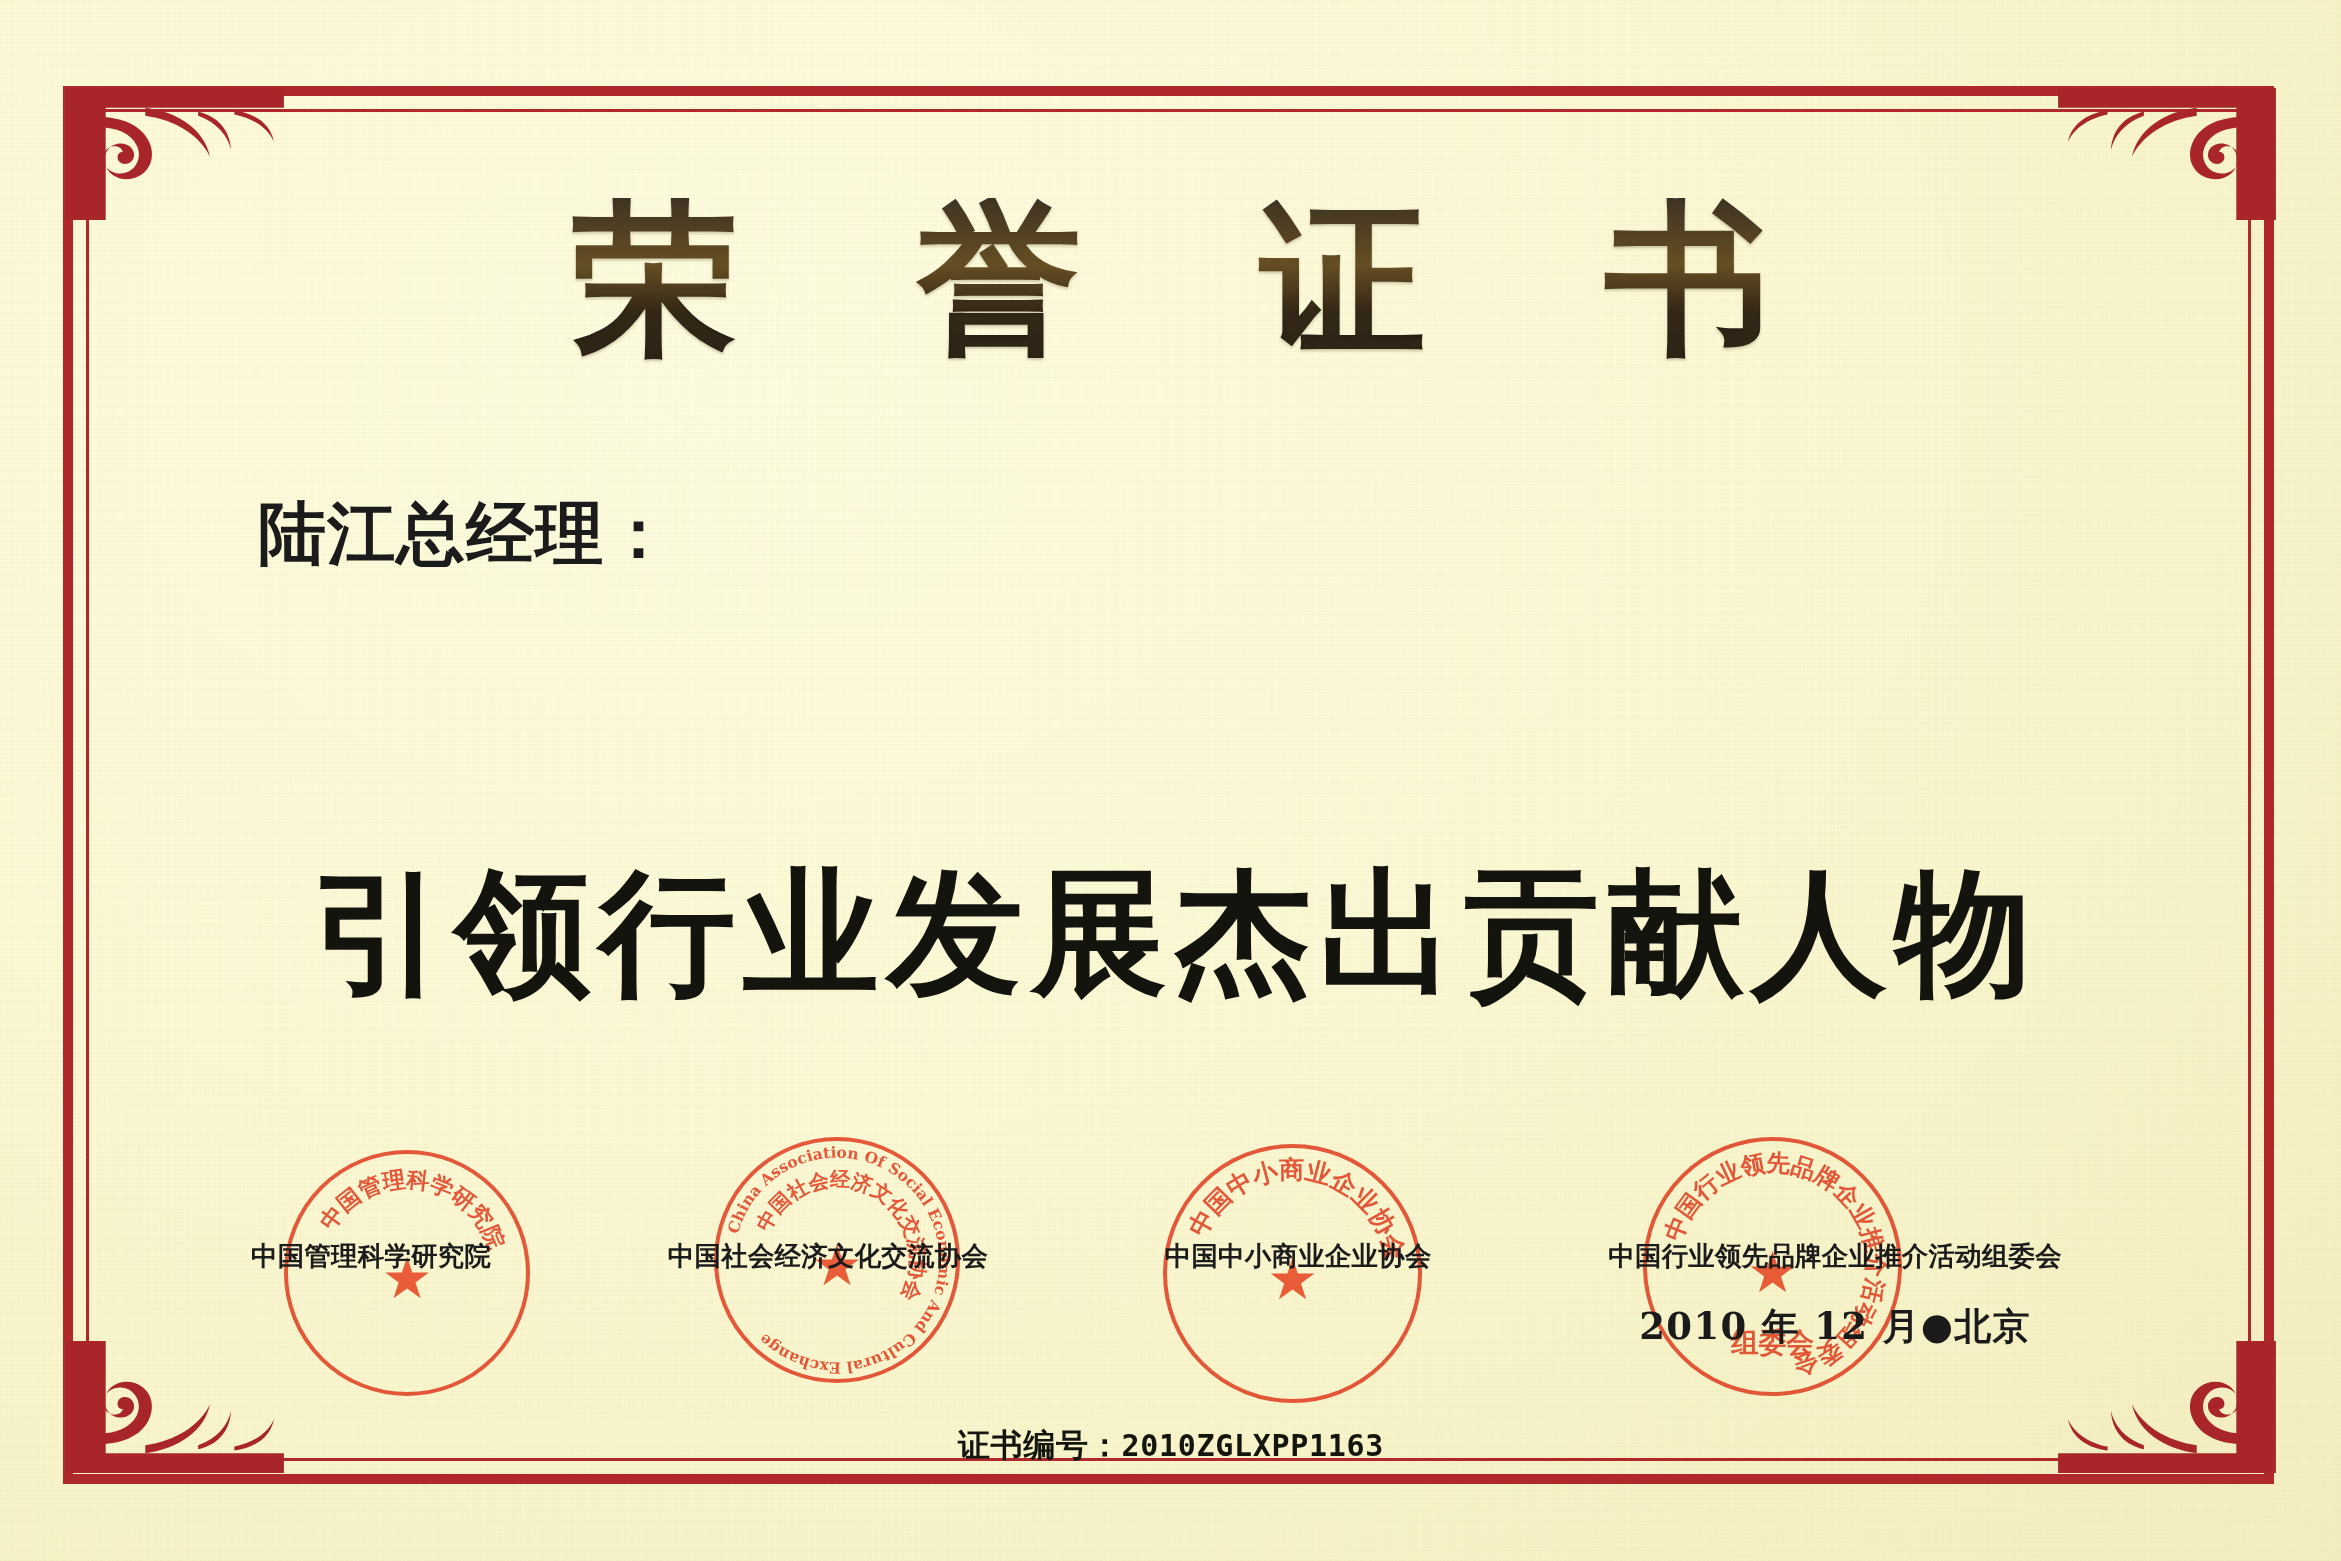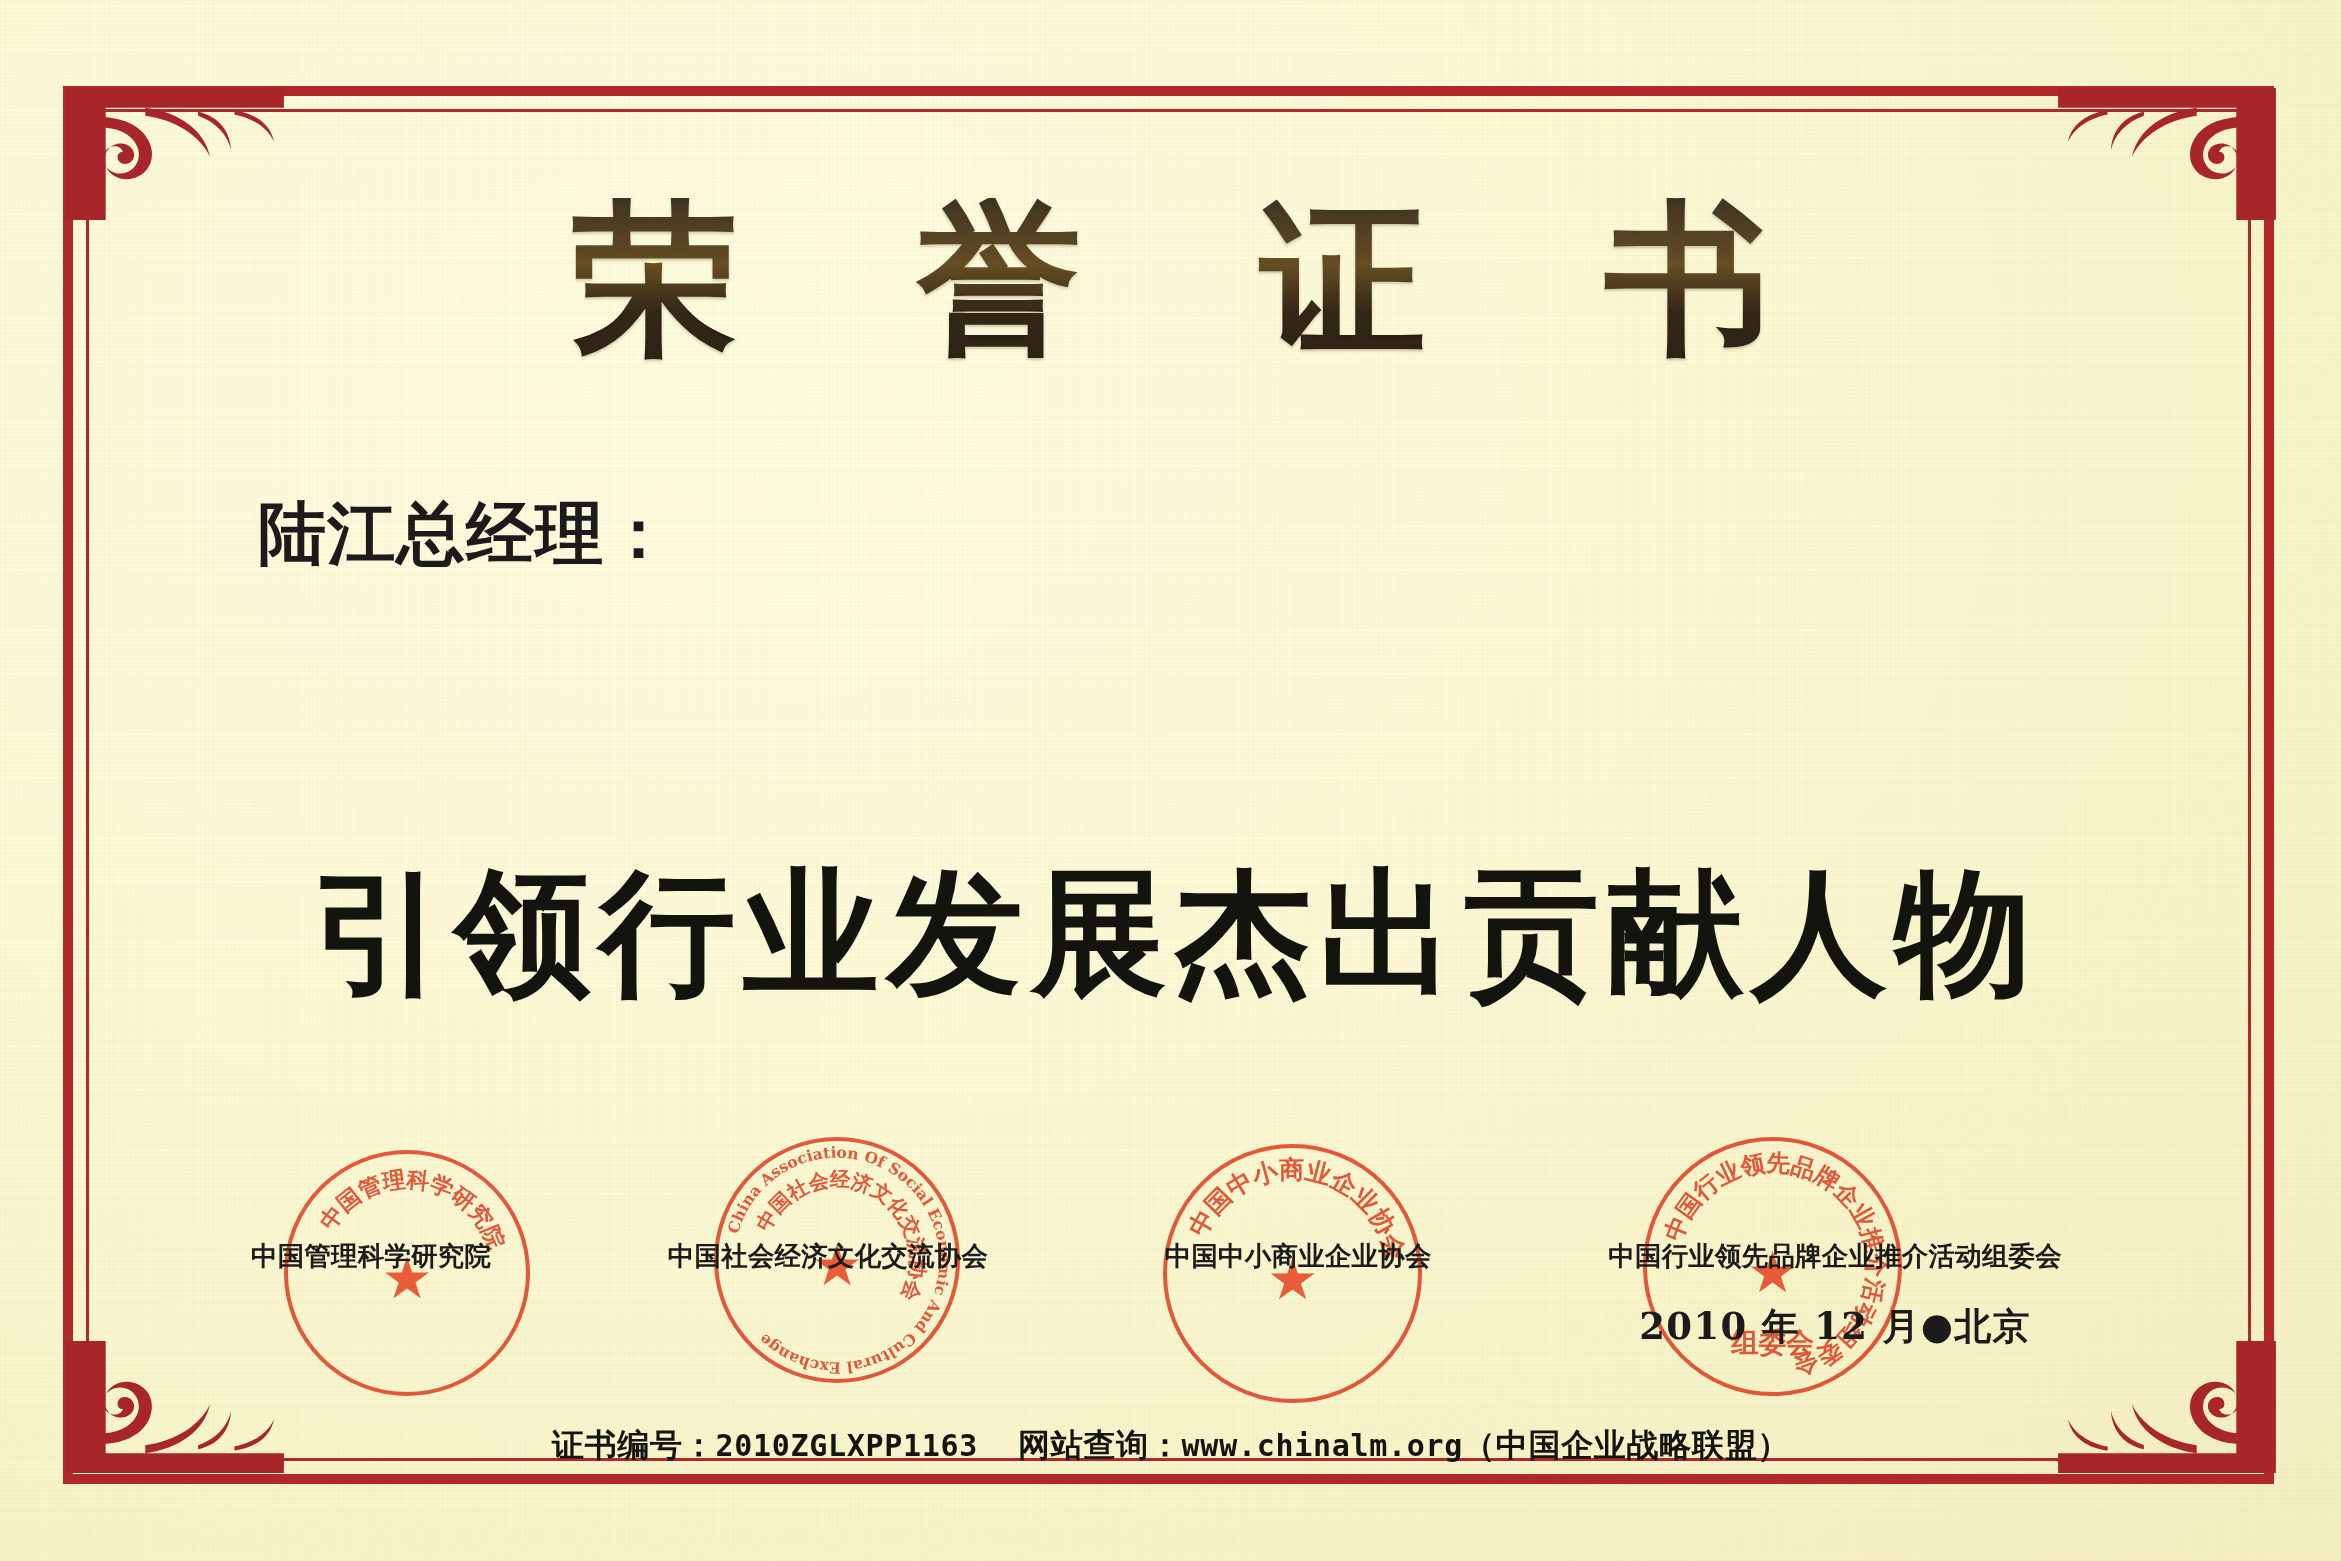--- a/index.html
+++ b/index.html
@@ -312,18 +312,15 @@
     <div class="org">
       <div>中国行业领先品牌企业推介活动组委会</div>
       <div class="org-date">2010 年 12 月●北京</div>
     </div>
   </div>
 
   <div class="footer">
     <div class="seg">
       <span>证书编号：</span><span class="mono">2010ZGLXPP1163</span>
     </div>
-    <div class="seg">
-      <span>网站查询：</span><span class="mono">www.chinalm.org</span><span>（中国企业战略联盟）</span>
-    </div>
   </div>
 </div>
 
 
 </body></html>

